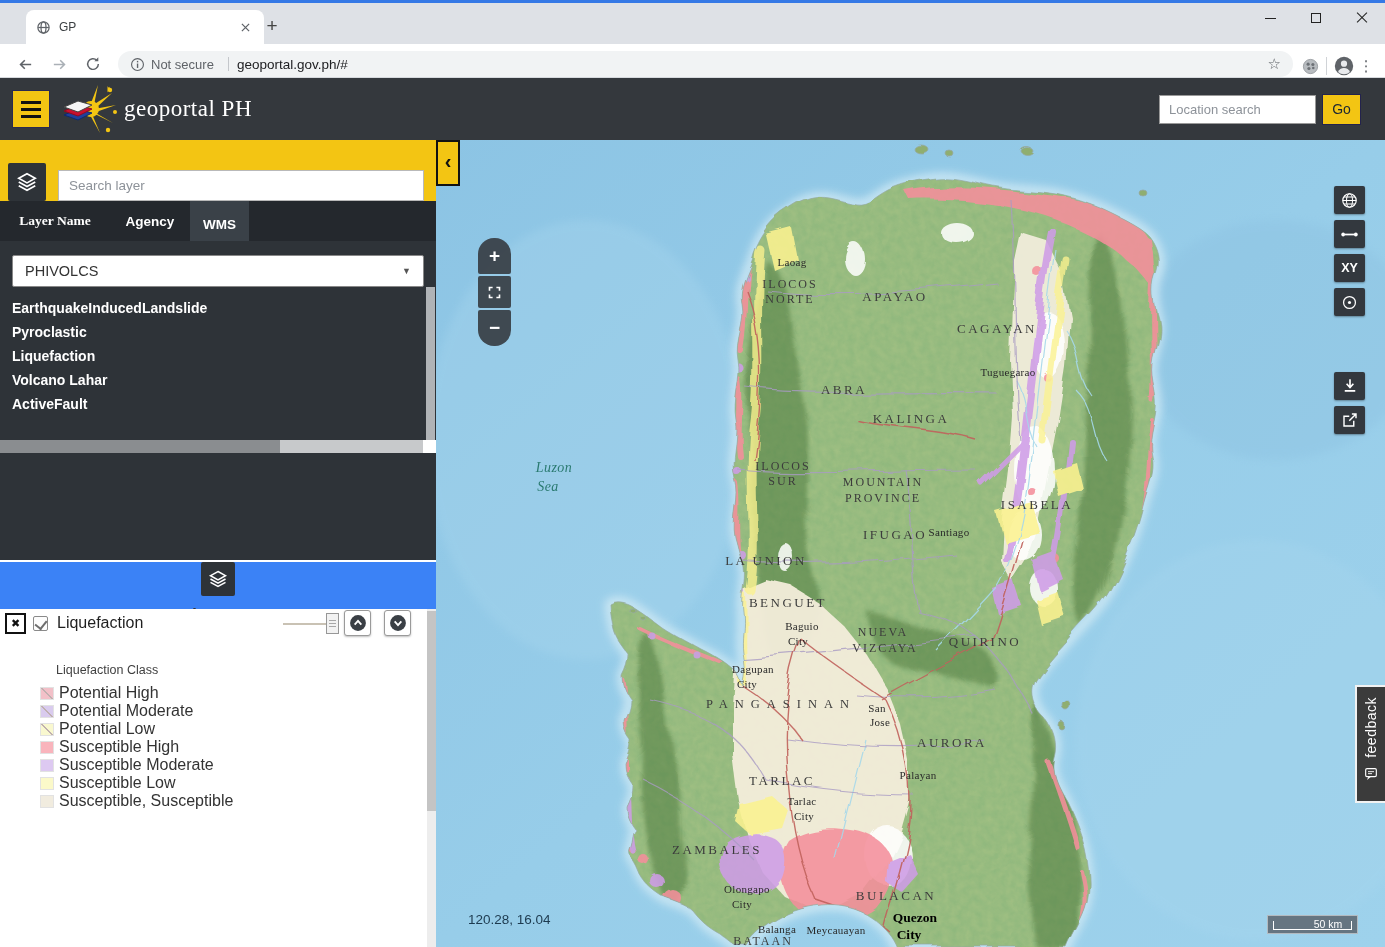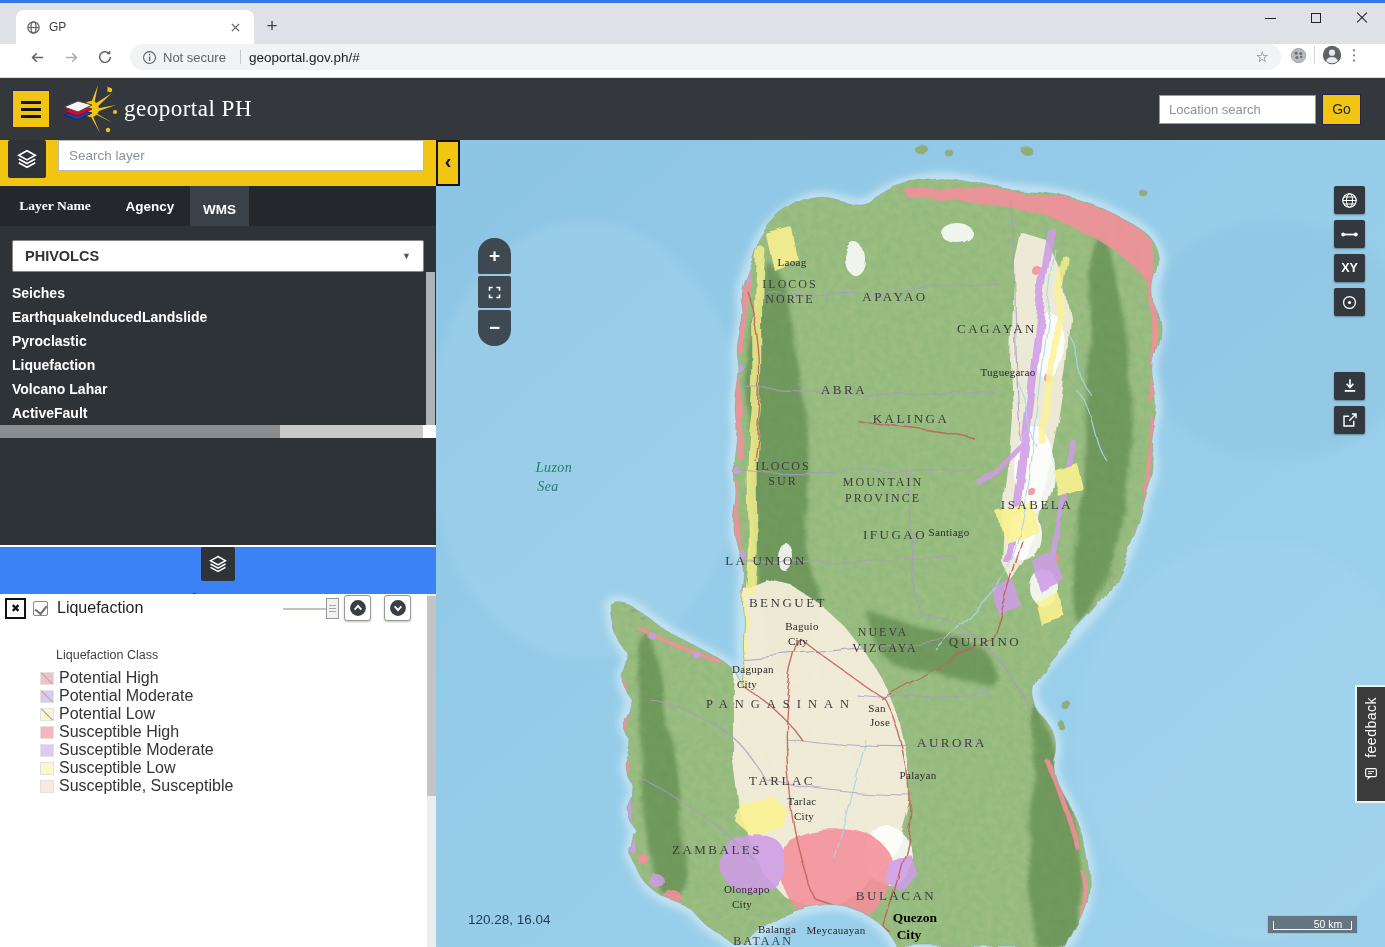--- a/index.html
+++ b/index.html
@@ -1,33 +1,33 @@
 <!DOCTYPE html>
 <html><head>
 <meta charset="utf-8">
 <style>
   * { margin:0; padding:0; box-sizing:border-box; }
   html,body { width:1385px; height:947px; overflow:hidden; font-family:"Liberation Sans",sans-serif; background:#fff; }
 
   
   .win-accent { height:3px; background:#3579e6; }
   .tabstrip { height:41px; background:#dee1e6; position:relative; }
-  .tab { position:absolute; left:16px; top:7px; width:238px; height:34px; background:#fff; border-radius:8px 8px 0 0; display:flex; align-items:center; padding:0 10px; }
+  .tab { position:absolute; left:26px; top:7px; width:238px; height:34px; background:#fff; border-radius:8px 8px 0 0; display:flex; align-items:center; padding:0 10px; }
   .tab-title { font-size:12px; color:#3c4043; margin-left:8px; flex:1; }
   .tab-close { color:#5f6368; font-size:12px; width:18px; height:18px; display:flex; align-items:center; justify-content:center; border-radius:50%; }
   .newtab-btn { position:absolute; left:260px; top:12px; width:24px; height:24px; color:#444; font-size:19px; line-height:22px; text-align:center; }
   .win-controls { position:absolute; right:0; top:0; height:32px; display:flex; }
   .win-btn { width:46px; height:30px; display:flex; align-items:center; justify-content:center; }
   .ic-min { width:11px; border-top:1.5px solid #222; display:block; }
   .ic-max { width:10px; height:10px; border:1.5px solid #222; display:block; }
   .ic-close { position:relative; width:12px; height:12px; display:block; }
   .ic-close:before,.ic-close:after { content:""; position:absolute; left:-1px; top:5px; width:14px; border-top:1.5px solid #222; }
   .ic-close:before { transform:rotate(45deg); } .ic-close:after { transform:rotate(-45deg); }
 
-  .toolbar { height:34px; background:#fff; border-bottom:1px solid #d6d9dd; display:flex; align-items:flex-start; padding:0 20px; }
+  .toolbar { height:34px; background:#fff; border-bottom:1px solid #d6d9dd; display:flex; align-items:flex-end; padding:0 8px; }
   .nav-ic { width:26px; height:26px; display:flex; align-items:center; justify-content:center; margin:0 4px; }
   .omnibox { flex:1; height:26px; margin:0 8px; background:#f1f3f4; border-radius:13px; display:flex; align-items:center; padding:0 12px; }
   .omni-sec { font-size:13px; color:#5f6368; margin:0 6px 0 6px; }
   .omni-div { width:1px; height:14px; background:#c4c7cb; margin:0 8px; }
   .omni-url { font-size:13.5px; color:#202124; }
   .omni-star { font-size:15px; color:#5f6368; margin-left:auto; }
   .tb-right { display:flex; align-items:center; }
   .tb-sep { width:1px; height:18px; background:#d0d3d7; margin:0 6px; }
   .menu-dots { font-size:15px; color:#5f6368; width:22px; text-align:center; letter-spacing:0; }
 
@@ -39,32 +39,32 @@
   .app-title { color:#fff; font-family:"Liberation Serif",serif; font-size:23px; letter-spacing:.5px; }
   .hdr-right { position:absolute; right:24px; display:flex; align-items:center; gap:6px; }
   .loc-input { width:157px; height:29px; border:1px solid #999; padding:0 9px; font-size:13px; color:#333; }
   .loc-input::placeholder { color:#8d9299; }
   .go-btn { width:39px; height:31px; background:#f3c513; border:1px solid #23234d; color:#1c2733; font-size:14px; }
 
   
   .main { display:flex; height:807px; }
   .sidebar { width:436px; display:flex; flex-direction:column; background:#2e3338; }
 
-  .search-bar { height:46px; background:#f3c513; display:flex; align-items:flex-start; padding:0 8px; gap:12px; }
+  .search-bar { height:61px; background:#f3c513; display:flex; align-items:flex-end; padding:0 8px; gap:12px; }
   .sq-icon-btn { width:38px; height:38px; background:#2e3338; border-radius:2px; display:flex; align-items:center; justify-content:center; flex:none; }
   .layer-search { flex:1; height:31px; border:1px solid #b9b9b9; padding:0 10px; font-size:13.5px; color:#444; margin-right:4px; }
   .layer-search::placeholder { color:#8d9299; }
 
   .side-tabs { height:40px; background:#24282d; display:flex; }
   .stab { color:#fff; font-size:13.5px; font-weight:bold; display:flex; align-items:center; justify-content:center; }
   .stab.t1 { width:110px;font-family:Liberation Serif, serif; } .stab.t2 { width:80px; }
   .stab.active { width:59px; background:#3a4148; height:46px; }
 
   .dark-area { height:319px; position:relative; background:#2e3338; }
-  .agency-select { margin:14px 12px 0 12px; height:32px; background:#fff; border:1px solid #888; border-radius:2px; display:flex; align-items:center; padding:0 12px; font-size:14.5px; color:#333;font-weight:bold; }
+  .agency-select { margin:14px 12px 0 12px; height:32px; background:#fff; border:1px solid #888; border-radius:2px; display:flex; align-items:center; padding:0 12px; font-size:14.5px; color:#333; }
   .sel-arrow { margin-left:auto; font-size:9px; color:#555; }
   .wms-list { margin-top:9px; }
   .wms-item { height:24px; line-height:24px; padding-left:12px; color:#fff; font-weight:bold; font-size:14px; }
   .hscroll { position:absolute; left:0; top:199px; width:436px; height:13px; background:#c7c9cb; }
   .hscroll-thumb { position:absolute; left:0; top:0; width:280px; height:13px; background:#8a8d90; }
   .hscroll-corner { position:absolute; right:0; top:0; width:13px; height:13px; background:#fff; }
   .vscroll-thumb { position:absolute; right:1px; top:46px; width:9px; height:153px; background:#b0b3b6; }
 
   .layers-header { height:49px; background:#3b82f6; border-top:2px solid #fff; display:flex; align-items:center; padding:0 14px; gap:10px;flex-direction:column; }
   .layers-header .sq-icon-btn { width:34px; height:34px; }
@@ -245,21 +245,20 @@
       <div class="stab t1">Layer Name</div>
       <div class="stab t2">Agency</div>
       <div class="stab active">WMS</div>
     </div>
     <div class="dark-area">
       <div class="agency-select">
         <span>PHIVOLCS</span>
         <span class="sel-arrow">▼</span>
       </div>
       <div class="wms-list">
-        <div class="wms-item">Seiches</div>
         <div class="wms-item">EarthquakeInducedLandslide</div>
         <div class="wms-item">Pyroclastic</div>
         <div class="wms-item">Liquefaction</div>
         <div class="wms-item">Volcano Lahar</div>
         <div class="wms-item">ActiveFault</div>
       </div>
       <div class="hscroll">
         <div class="hscroll-thumb"></div>
         <div class="hscroll-corner"></div>
       </div>

